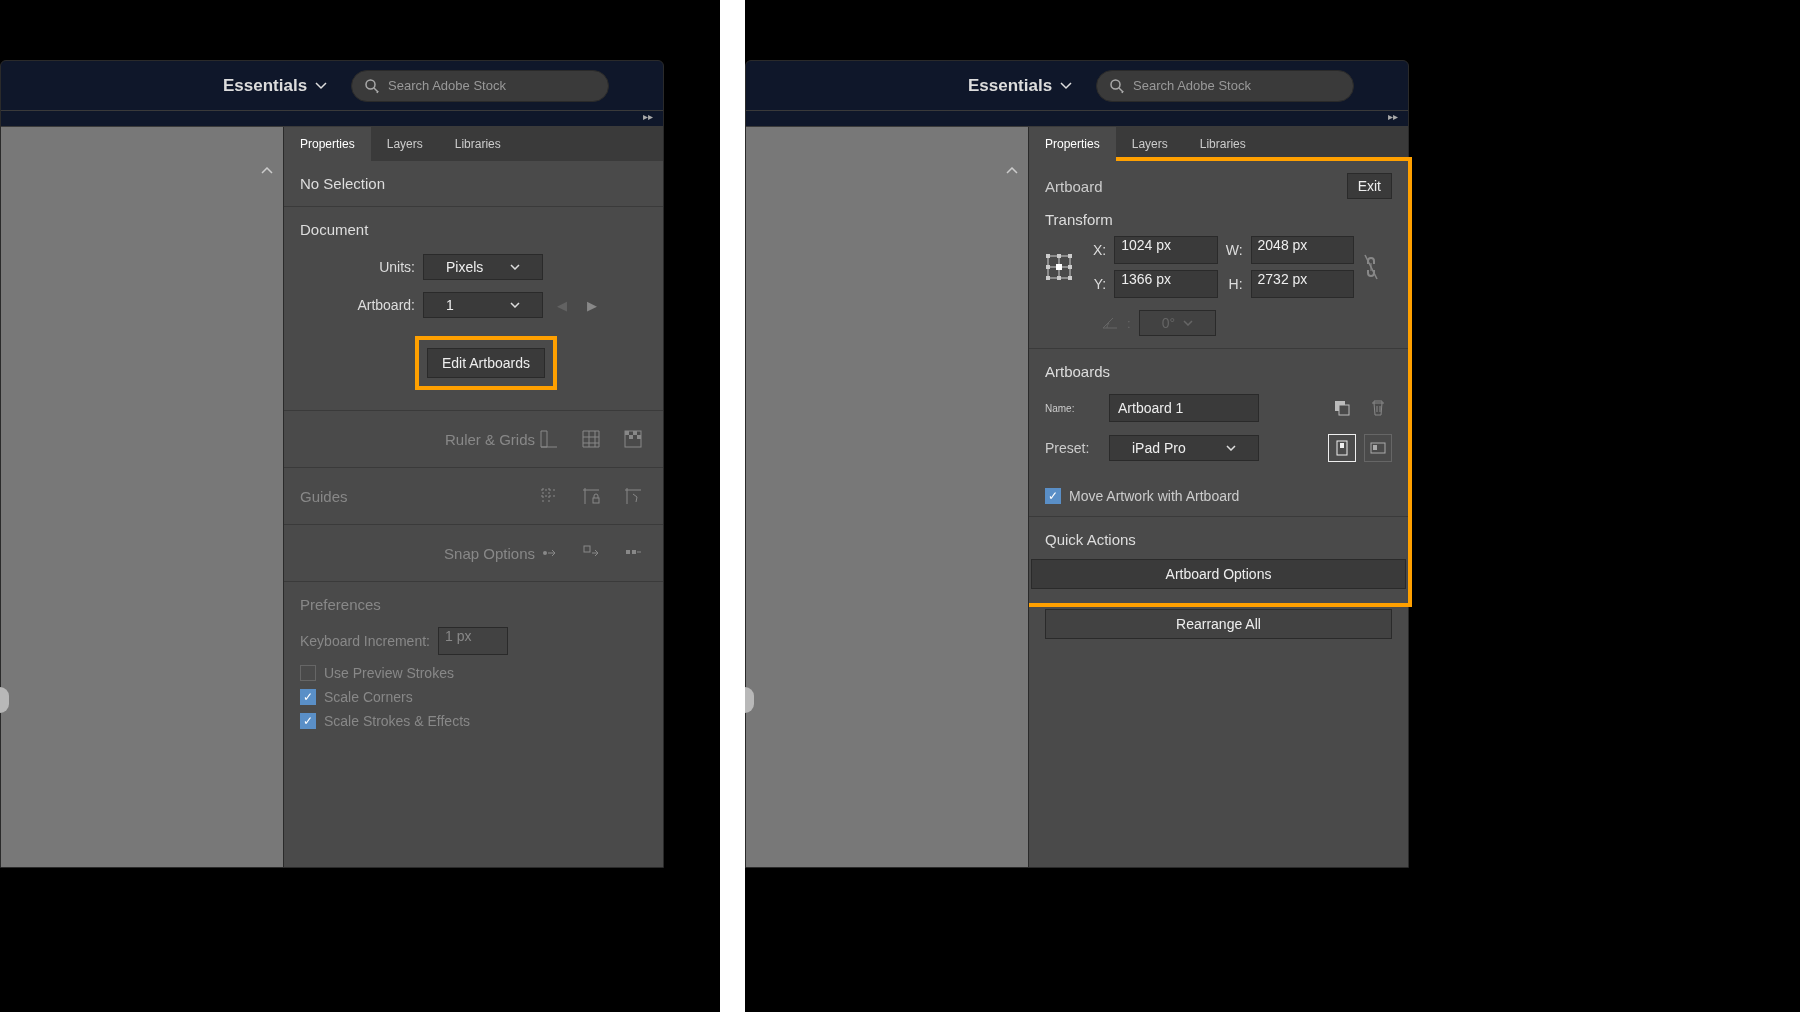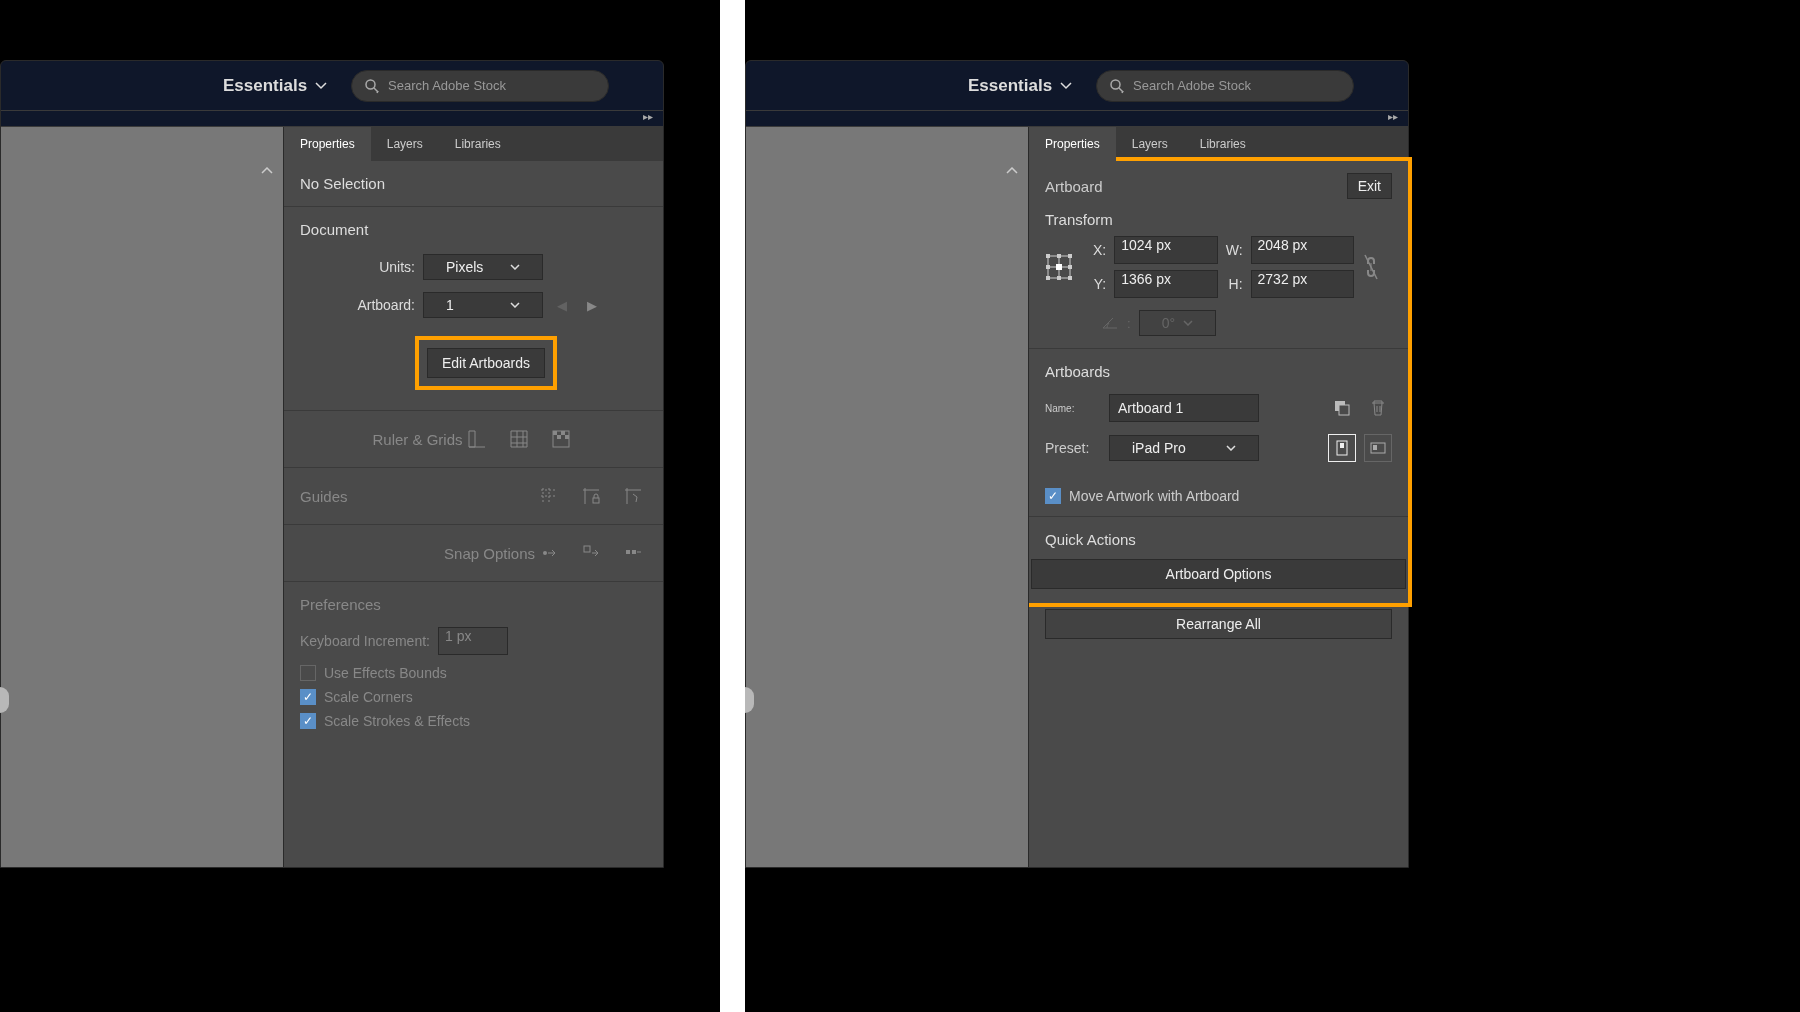--- a/index.html
+++ b/index.html
@@ -326,21 +326,21 @@
             </div>
             <div class="row" style="padding-left:115px;margin-top:6px">
               <div class="highlight-box">
                 <div class="btn">
                   <span>Edit Artboards</span>
                 </div>
               </div>
             </div>
           </div>
           <div class="section">
-            <div style="display:flex;justify-content:center;align-items:center">
+            <div style="display:flex;justify-content:flex-end;align-items:center">
               <div class="section-label dim">Ruler &amp; Grids</div>
               <div class="icon-row">
                 <span class="tool-icon">
                     <svg width="20" height="20" viewBox="0 0 20 20">
                       <path d="M2 2h6v16H2z M2 18h16" stroke="#888" fill="none"></path>
                     </svg>
                   </span>
                 <span class="tool-icon">
                     <svg width="20" height="20" viewBox="0 0 20 20">
                       <path d="M2 2h16v16H2z M2 8h16 M2 14h16 M8 2v16 M14 2v16" stroke="#888" fill="none"></path>
@@ -414,21 +414,21 @@
           <div class="section" style="border-bottom:none">
             <div class="section-label dim" style="margin-bottom:8px">Preferences</div>
             <div class="row" style="color:#888">
               <span style="font-size:14px">Keyboard Increment:</span>
               <div class="vfield" style="width:70px;flex:none;color:#888;background:#424242">
                 <span>1 px</span>
               </div>
             </div>
             <div class="checkbox-row">
               <div class="checkbox"></div>
-              <span>Use Effects Bounds</span>
+              <span>Use Preview Strokes</span>
             </div>
             <div class="checkbox-row">
               <div class="checkbox checked">✓</div>
               <span>Scale Corners</span>
             </div>
             <div class="checkbox-row">
               <div class="checkbox checked">✓</div>
               <span>Scale Strokes &amp; Effects</span>
             </div>
           </div>

